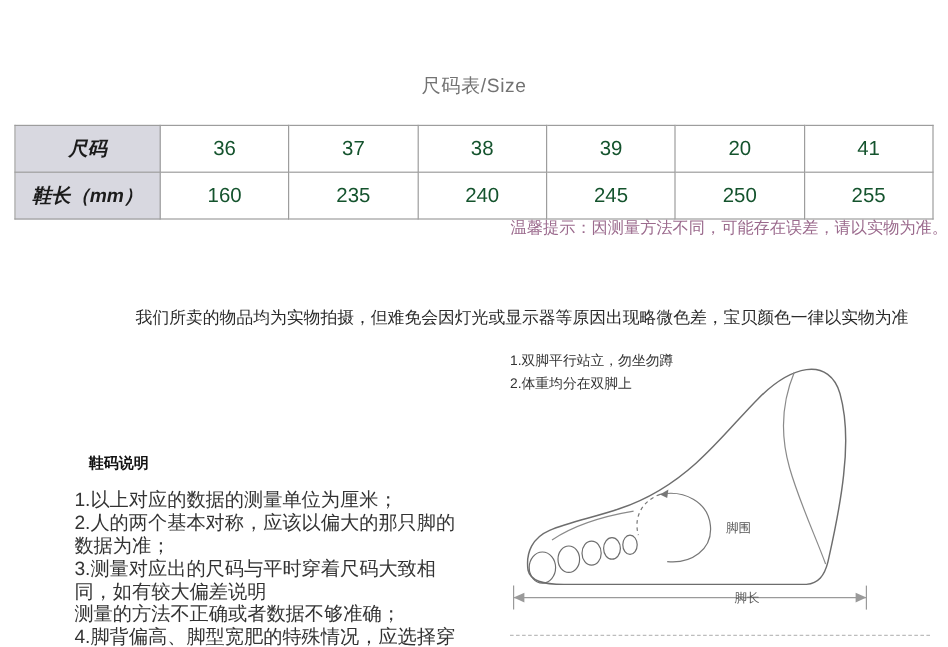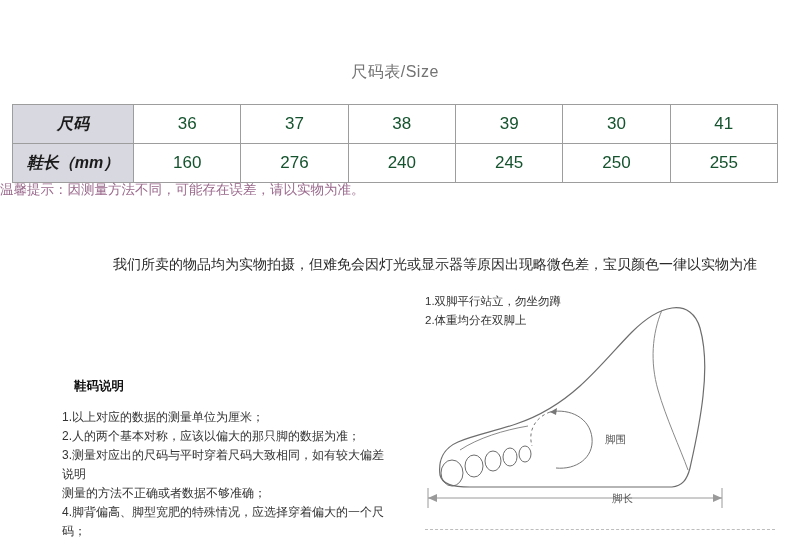--- a/index.html
+++ b/index.html
@@ -57,21 +57,21 @@
     color: #1b1b1b;
     font-style: italic;
   }
 
   
   .tip {
     position: absolute;
     top: 181px;
     left: 0;
     width: 790px;
-    text-align: left;
+    text-align: right;
     font-size: 13.5px;
     color: #9b6a8d;
   }
 
   
   .notice {
     position: absolute;
     top: 256px;
     left: 0;
     width: 790px;
@@ -103,21 +103,21 @@
     font-size: 12.5px;
     font-weight: bold;
     color: #111;
   }
   .explain ol {
     margin: 0;
     padding: 0;
     list-style: none;
   }
   .explain li {
-    font-size: 12px;
+    font-size: 16px;
     color: #333;
     line-height: 19px;
     white-space: pre-line;
   }
 
   
   .diagram {
     position: absolute;
     top: 300px;
     left: 400px;
@@ -153,27 +153,27 @@
   <div class="title">尺码表/Size</div>
 
   <table class="size-table">
     <tbody>
       <tr>
         <td class="head">尺码</td>
         <td>36</td>
         <td>37</td>
         <td>38</td>
         <td>39</td>
-        <td>30</td>
+        <td>20</td>
         <td>41</td>
       </tr>
       <tr>
         <td class="head">鞋长（mm）</td>
         <td>160</td>
-        <td>276</td>
+        <td>235</td>
         <td>240</td>
         <td>245</td>
         <td>250</td>
         <td>255</td>
       </tr>
     </tbody>
   </table>
 
   <div class="tip">温馨提示：因测量方法不同，可能存在误差，请以实物为准。</div>
 

